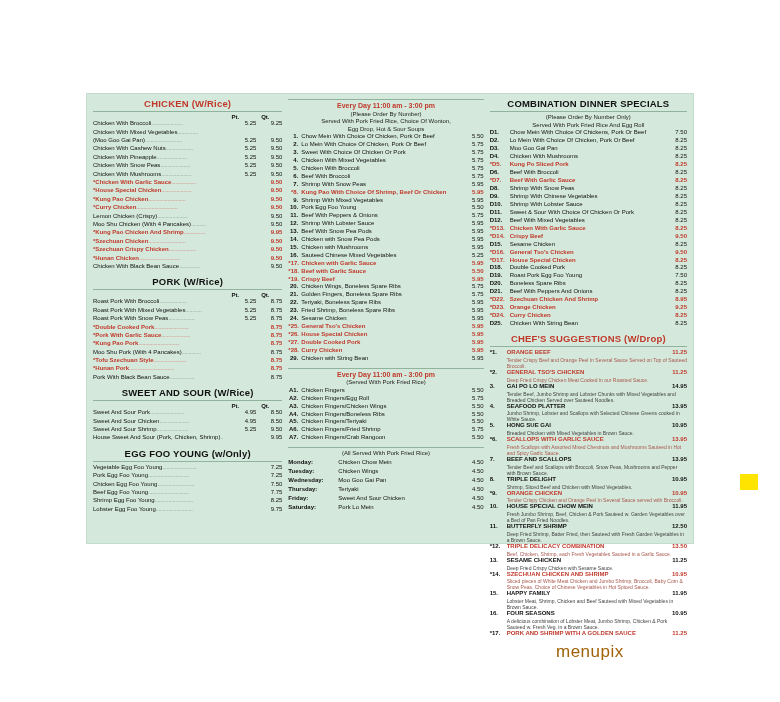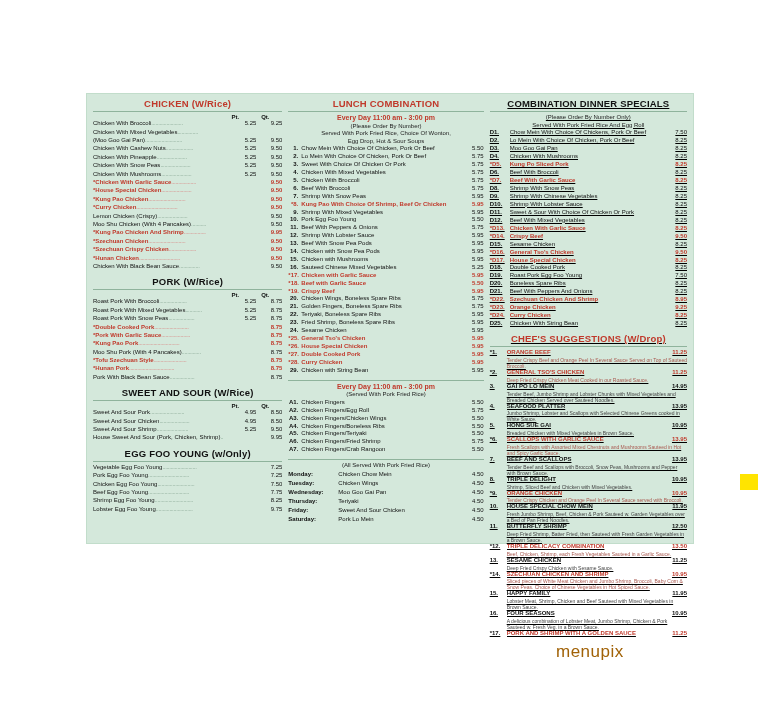--- a/index.html
+++ b/index.html
@@ -18,21 +18,21 @@
     width: 608px;
     height: 451px;
     background: #d4e8db;
     border: 1px solid #c2ddcb;
     display: flex;
     padding: 4px 3px;
   }
   .col { padding: 0 3px; }
   .col1 { width: 196px; }
   .col2 { width: 202px; }
-  .col3 { width: 204px; text-decoration: underline; }
+  .col3 { width: 204px; }
 
   .sect { margin-bottom: 5px; }
   .sect-title {
     text-align: center;
     font-weight: bold;
     color: #c0392b;
     font-size: 9.5px;
     letter-spacing: .2px;
     padding-bottom: 1px;
   }
@@ -357,21 +357,20 @@
             </tr>
           </tbody>
         </table>
     </div>
 
   </div>
 
   <div class="col col2">
 
     <div class="sect">
-      <div class="sect-title">LUNCH COMBINATION</div>
       <div class="hr"></div>
       <div class="subhead">
         <div class="red big">Every Day 11:00 am - 3:00 pm</div>
         <div>(Please Order By Number)</div>
         <div>Served With Pork Fried Rice, Choice Of Wonton,</div>
         <div>Egg Drop, Hot &amp; Sour Soups</div>
       </div>
       <div id="lc-list">
           <div class="lc-row">
             <div class="n">1.</div>

